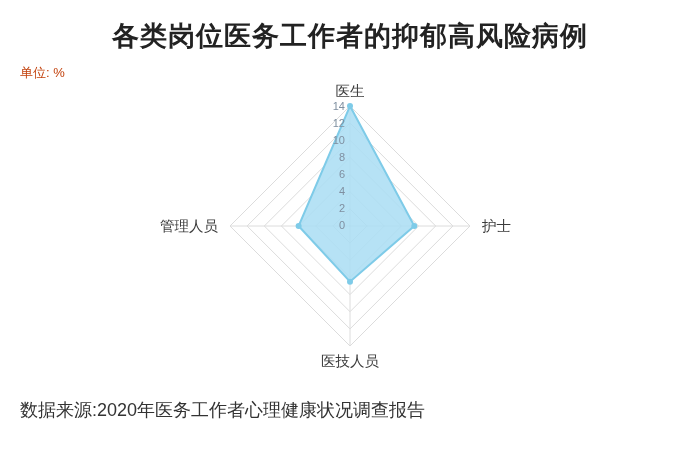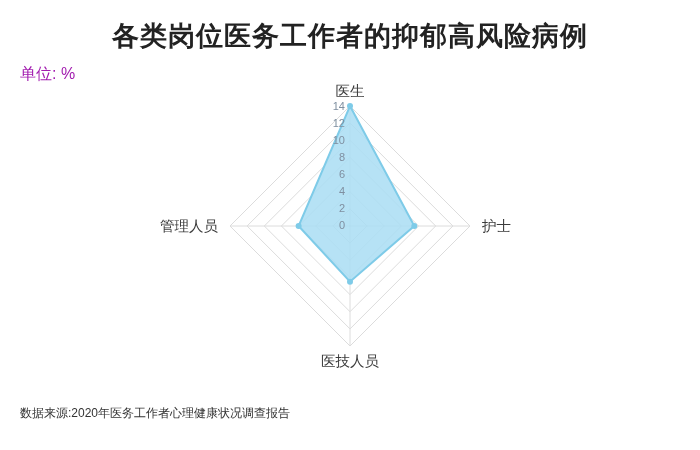--- a/index.html
+++ b/index.html
@@ -26,28 +26,28 @@
     text-align: center;
     font-size: 27px;
     font-weight: bold;
     color: #222222;
     letter-spacing: 1px;
   }
   .unit {
     position: absolute;
     left: 20px;
     top: 64px;
-    font-size: 16px;
-    color: #a21caf;
+    font-size: 13px;
+    color: #c2410c;
   }
   .source {
     position: absolute;
     left: 20px;
     bottom: 28px;
-    font-size: 12px;
+    font-size: 18px;
     color: #333333;
   }
   .radar-wrap {
     position: absolute;
     left: 0;
     top: 78px;
     width: 700px;
     height: 290px;
   }
   svg.radar {

